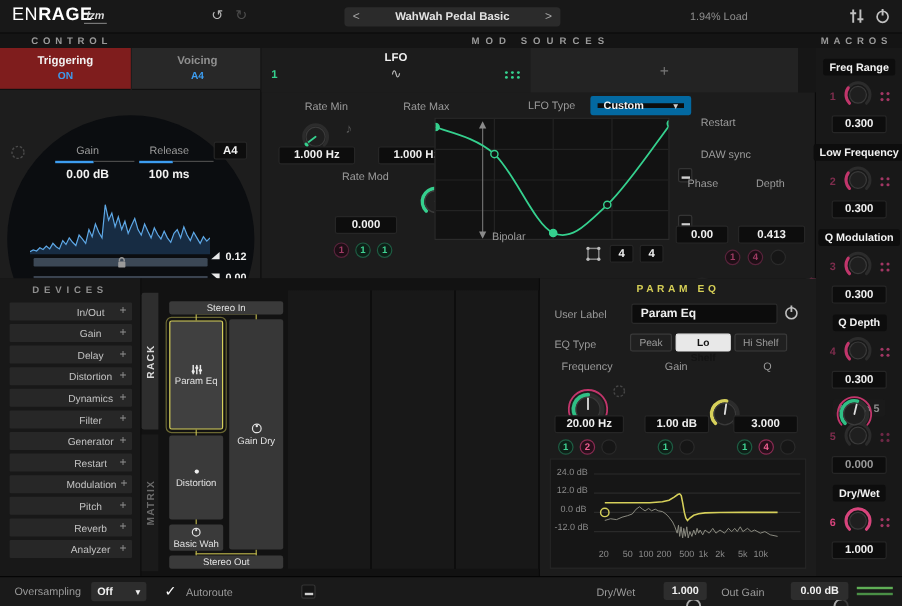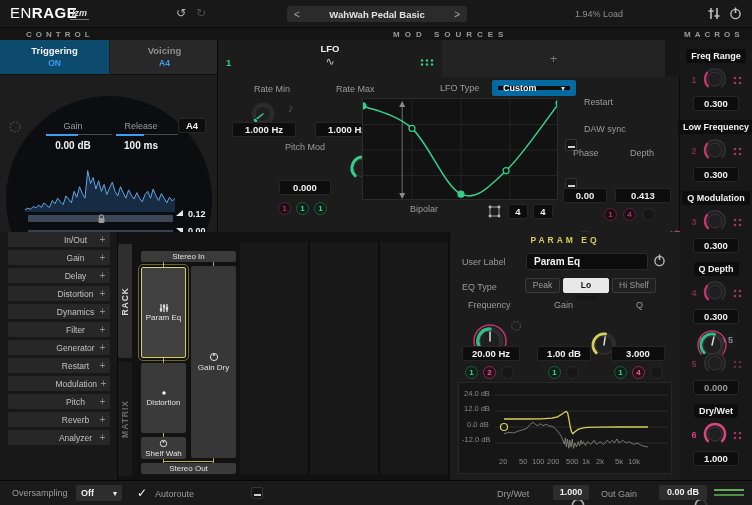--- a/index.html
+++ b/index.html
@@ -102,21 +102,21 @@
           <line x1="6.5" y1="0.5" x2="6.5" y2="6" stroke="#c0c0c0" stroke-width="1.6"></line>
         </svg>
     </span>
   </div>
 
   <span class="seclabel" style="left:26px;top:30px;">CONTROL</span>
   <span class="seclabel" style="left:393px;top:30px;letter-spacing:5px;">MOD SOURCES</span>
   <span class="seclabel" style="left:684px;top:30px;">MACROS</span>
 
   <div class="panel" style="left:0;top:40px;width:218px;height:192px;overflow:hidden;border-right:1px solid #0a0a0a;">
-    <div class="ctab" style="left:0;background:#0c4a6e;border-bottom:1px solid #101010;">
+    <div class="ctab" style="left:0;background:#7f1d1d;border-bottom:1px solid #101010;">
       <span class="t1" style="color:#f2f2f2;">Triggering</span>
       <span class="t2">ON</span>
     </div>
     <div class="ctab" style="left:110px;background:#282828;border-bottom:1px solid #101010;">
       <span class="t1" style="color:#8f8f8f;">Voicing</span>
       <span class="t2">A4</span>
     </div>
 
     <div class="abs" style="left:6px;top:56px;width:206px;height:206px;border-radius:50%;background:#0b0d10;"></div>
 
@@ -198,21 +198,21 @@
     <div class="abs knob" style="left:115px;top:57px;"><svg width="26" height="26">
           <path d="M 5.928932188134525 20.071067811865476 A 10 10 0 1 1 20.071067811865472 20.07106781186548" fill="none" stroke="#2c2c2c" stroke-width="2.5" stroke-linecap="round"></path>
           <path d="M 5.928932188134525 20.071067811865476 A 10 10 0 0 1 5.003153415129095 19.00420225325884" fill="none" stroke="#35d08e" stroke-width="2.5" stroke-linecap="round"></path>
           <circle cx="13" cy="13" r="8" fill="#1f1f1f" stroke="#3a3a3a" stroke-width="1"></circle>
           <line x1="13" y1="13" x2="7.242270458892948" y2="17.323025622346364" stroke="#35d08e" stroke-width="1.5" stroke-linecap="round"></line>
         </svg></div>
     <span class="abs" style="left:153px;top:62px;color:#5a5a5a;font-size:11px;">♪</span>
     <div class="abs vbox" style="left:97px;top:82px;width:64px;">1.000 Hz</div>
 
     
-    <span class="abs lbl" style="left:67px;top:102px;">Pitch Mod</span>
+    <span class="abs lbl" style="left:67px;top:102px;">Rate Mod</span>
     <div class="abs knob" style="left:72px;top:113px;"><svg width="30" height="30">
           <path d="M 7.221825406947978 22.778174593052025 A 11 11 0 1 1 22.778174593052018 22.77817459305203" fill="none" stroke="#2c2c2c" stroke-width="3" stroke-linecap="round"></path>
           <path d="M 7.221825406947978 22.778174593052025 A 11 11 0 0 1 14.999999999999996 4" fill="none" stroke="#35d08e" stroke-width="3" stroke-linecap="round"></path>
           <path d="M 19.99389549713502 5.1989282339279566 A 11 11 0 0 1 25.864571746546517 13.279220884557457" fill="none" stroke="#c2356b" stroke-width="3" stroke-linecap="round"></path>
           <circle cx="15" cy="15" r="9" fill="#1f1f1f" stroke="#3a3a3a" stroke-width="1"></circle>
           <line x1="15" y1="15" x2="17.259827958917757" y2="7.221621146016761" stroke="#ddd" stroke-width="1.5" stroke-linecap="round"></line>
         </svg></div>
     <div class="abs vbox" style="left:61px;top:140px;width:52px;">0.000</div>
     <div class="abs" style="left:60px;top:162px;display:flex;gap:5px;">
       <span class="bdg pd">1</span>
@@ -241,21 +241,21 @@
         <path d="M 0 6.820000000000002 C 8.166666666666666 10.580000000000002 32.66666666666667 14.653333333333338 49 29.380000000000003 C 65.33333333333333 44.10666666666667 82.32000000000001 88.13 98 95.17999999999999 C 113.67999999999999 102.22999999999999 126.74666666666666 86.87666666666667 143.07999999999998 71.67999999999999 C 159.41333333333333 56.48333333333333 187.18 15.28 196 4" fill="none" stroke="#35d08e" stroke-width="1.5"></path>
         <circle cx="0" cy="6.820000000000002" r="3" fill="#35d08e" stroke="#35d08e" stroke-width="1.2"></circle>
         <circle cx="49" cy="29.380000000000003" r="3" fill="#121212" stroke="#35d08e" stroke-width="1.2"></circle>
         <circle cx="98" cy="95.17999999999999" r="3" fill="#35d08e" stroke="#35d08e" stroke-width="1.2"></circle>
         <circle cx="143.07999999999998" cy="71.67999999999999" r="3" fill="#121212" stroke="#35d08e" stroke-width="1.2"></circle>
         <circle cx="196" cy="4" r="3" fill="#35d08e" stroke="#35d08e" stroke-width="1.2"></circle>
       </svg>
 
     
     <div class="abs cb" style="left:150px;top:166px;"></div>
-    <span class="abs lbl" style="left:168px;top:164px;padding-left:24px;">Bipolar</span>
+    <span class="abs lbl" style="left:168px;top:152px;padding-left:24px;">Bipolar</span>
     <span class="abs" style="left:270px;top:165px;">
       <svg width="13" height="13">
           <rect x="2" y="2" width="9" height="9" fill="none" stroke="#8a8a8a" stroke-width="1.2"></rect>
           <circle cx="2" cy="2" r="1.4" fill="#bbb"></circle>
           <circle cx="11" cy="2" r="1.4" fill="#bbb"></circle>
           <circle cx="2" cy="11" r="1.4" fill="#bbb"></circle>
           <circle cx="11" cy="11" r="1.4" fill="#bbb"></circle>
         </svg>
     </span>
     <div class="abs vbox" style="left:290px;top:164px;width:20px;">4</div>
@@ -407,20 +407,21 @@
               <circle cx="3" cy="8" r="1.3"></circle>
               <circle cx="8" cy="8" r="1.3"></circle>
             </g>
           </svg>
         </div>
       <div class="vbox mval">1.000</div>
     </div>
   </div>
 
   <div class="panel" style="left:0;top:232px;width:118px;height:248px;background:#181818;border-right:1px solid #0a0a0a;">
+    <div style="text-align:center;padding:5px 0 6px 0;color:#8f8f8f;font-size:8px;letter-spacing:4px;font-weight:700;">DEVICES</div>
     <div class="devitem">
         <span class="dl">In/Out</span>
         <span class="plus">+</span>
       </div>
     <div class="devitem">
         <span class="dl">Gain</span>
         <span class="plus">+</span>
       </div>
     <div class="devitem">
         <span class="dl">Delay</span>
@@ -512,21 +513,21 @@
       <svg width="8" height="8">
           <circle cx="4" cy="4" r="1.8" fill="#eee"></circle>
         </svg>
       <span>Distortion</span>
     </div>
     <div class="node" style="left:23px;top:205px;width:45px;height:22px;">
       <svg width="9" height="9">
           <circle cx="4.5" cy="4.5" r="3.2" fill="none" stroke="#e2e2e2" stroke-width="1"></circle>
           <circle cx="4.5" cy="2.8" r="0.9" fill="#e2e2e2"></circle>
         </svg>
-      <span>Shelf Wah</span>
+      <span>Basic Wah</span>
     </div>
     <div class="node" style="left:23px;top:231px;width:95px;height:11px;flex-direction:row;">
         <span>Stereo Out</span>
       </div>
   </div>
 
   <div class="panel" style="left:450px;top:232px;width:230px;height:248px;background:#1c1c1c;">
     <div style="text-align:center;padding-top:3px;color:#d6cf56;font-size:8.5px;font-weight:700;letter-spacing:3px;">PARAM EQ</div>
 
     <span class="abs lbl" style="left:12px;top:25px;">User Label</span>

